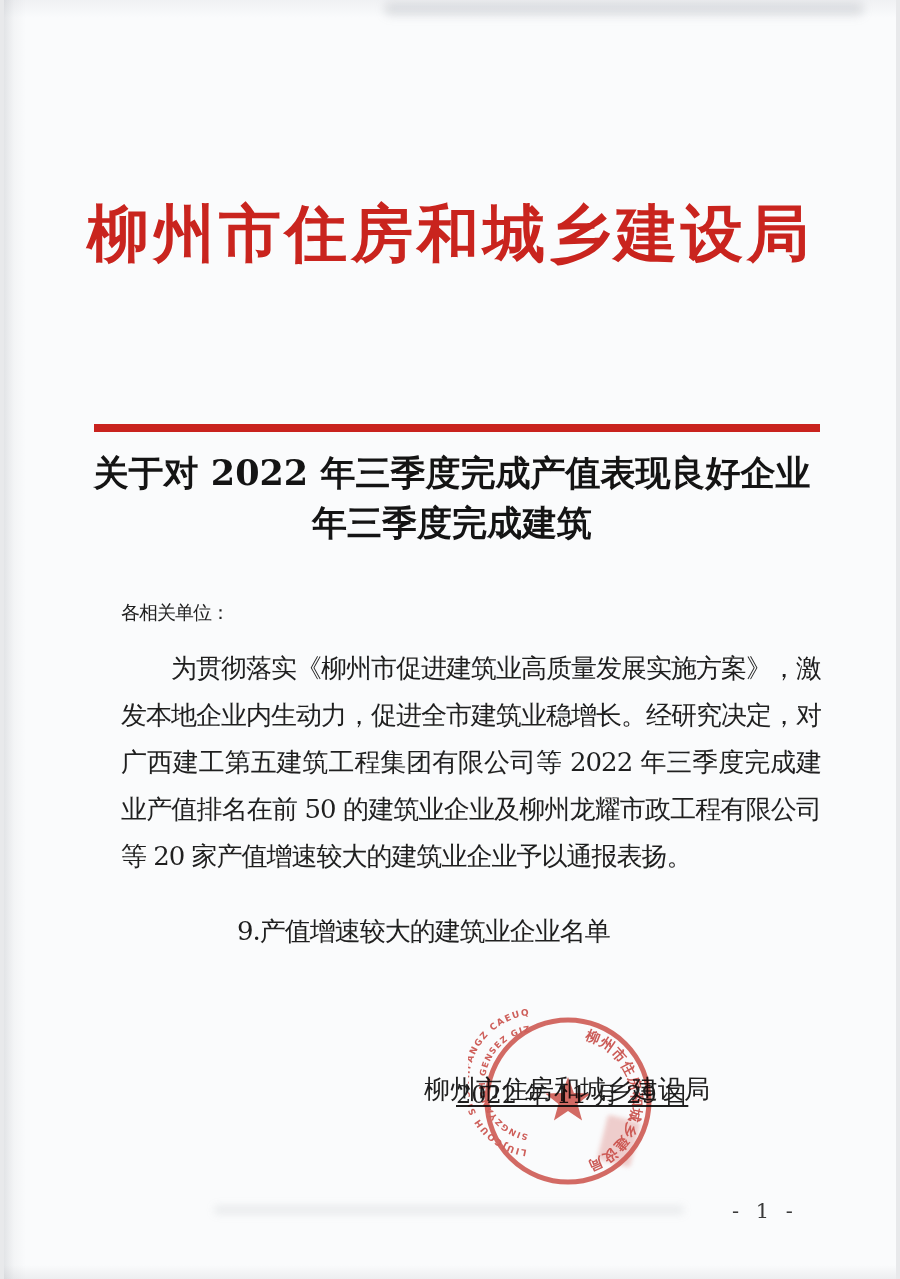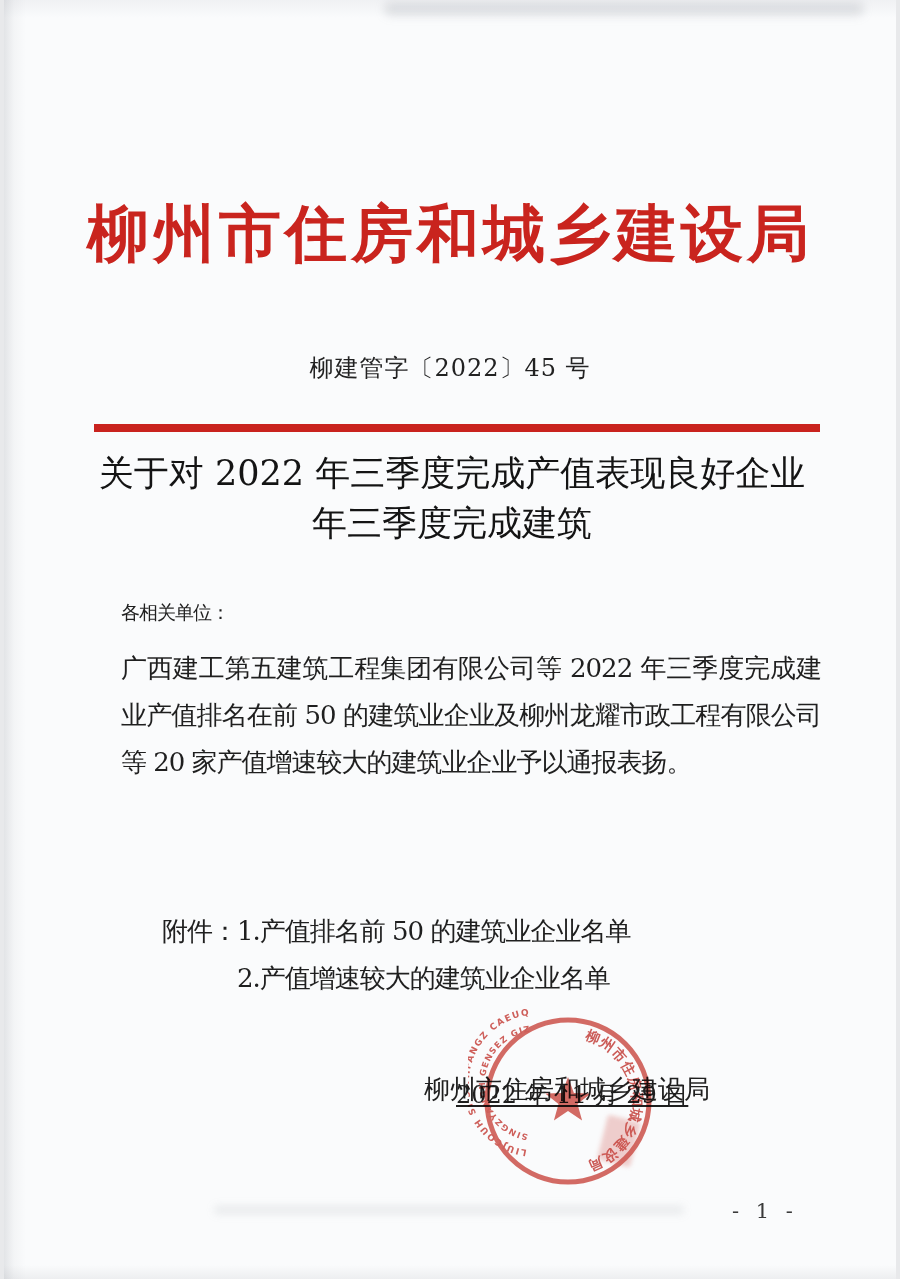--- a/index.html
+++ b/index.html
@@ -39,21 +39,21 @@
     text-align:center;
     font-size:24px;letter-spacing:1px;color:#222;
   }
   .red-rule{
     position:absolute;top:424px;left:90px;width:726px;height:8px;
     background:#c9231e;
   }
   .doc-title{
     position:absolute;top:448px;left:4px;right:0;
     text-align:center;
-    font-size:35px;font-weight:400;line-height:50px;color:#141414;
+    font-size:35px;font-weight:700;line-height:50px;color:#141414;
   }
   .salutation{
     position:absolute;top:600px;left:117px;
     font-size:19px;letter-spacing:-1px;
   }
   .body-par{
     position:absolute;top:645px;left:117px;width:700px;
     font-size:26px;letter-spacing:-1px;line-height:47px;
   }
   .body-line{
@@ -111,43 +111,41 @@
 </head>
 <body>
 
 <div class="page">
 
   <div class="smudge-top"></div>
   <div class="smudge-bottom"></div>
 
   <div class="header-title">柳州市住房和城乡建设局</div>
 
-  <div class="doc-number">柳建管字〔2022〕45 号</div>
 
   <div class="red-rule"></div>
 
   <div class="doc-title">
     <div>关于对 2022 年三季度完成产值表现良好企业</div>
     <div>年三季度完成建筑</div>
   </div>
 
   <div class="salutation">各相关单位：</div>
 
   <div class="body-par">
+    <div class="body-line indent">为贯彻落实《柳州市促进建筑业高质量发展实施方案》，激</div>
+    <div class="body-line">发本地企业内生动力，促进全市建筑业稳增长。经研究决定，对</div>
     <div class="body-line">广西建工第五建筑工程集团有限公司等 2022 年三季度完成建筑</div>
     <div class="body-line">业产值排名在前 50 的建筑业企业及柳州龙耀市政工程有限公司</div>
     <div class="body-line last">等 20 家产值增速较大的建筑业企业予以通报表扬。</div>
   </div>
 
   <div class="attachment">
-    <div class="att-line1">
-      <span>附件：</span><span>1.产值排名前 50 的建筑业企业名单</span>
-    </div>
     <div class="att-line2">
-      <span>2.产值增速较大的建筑业企业名单</span>
+      <span>9.产值增速较大的建筑业企业名单</span>
     </div>
   </div>
 
   <div class="signature-name">柳州市住房和城乡建设局</div>
 
   <div class="signature-date">2022 年 11 月 29 日</div>
 
   <svg class="seal" viewBox="0 0 200 200" aria-hidden="true">
     <defs>
       <path id="sealArcOuter" d="M 58.9 149 A 68 68 0 1 1 117.6 34.3"></path>

